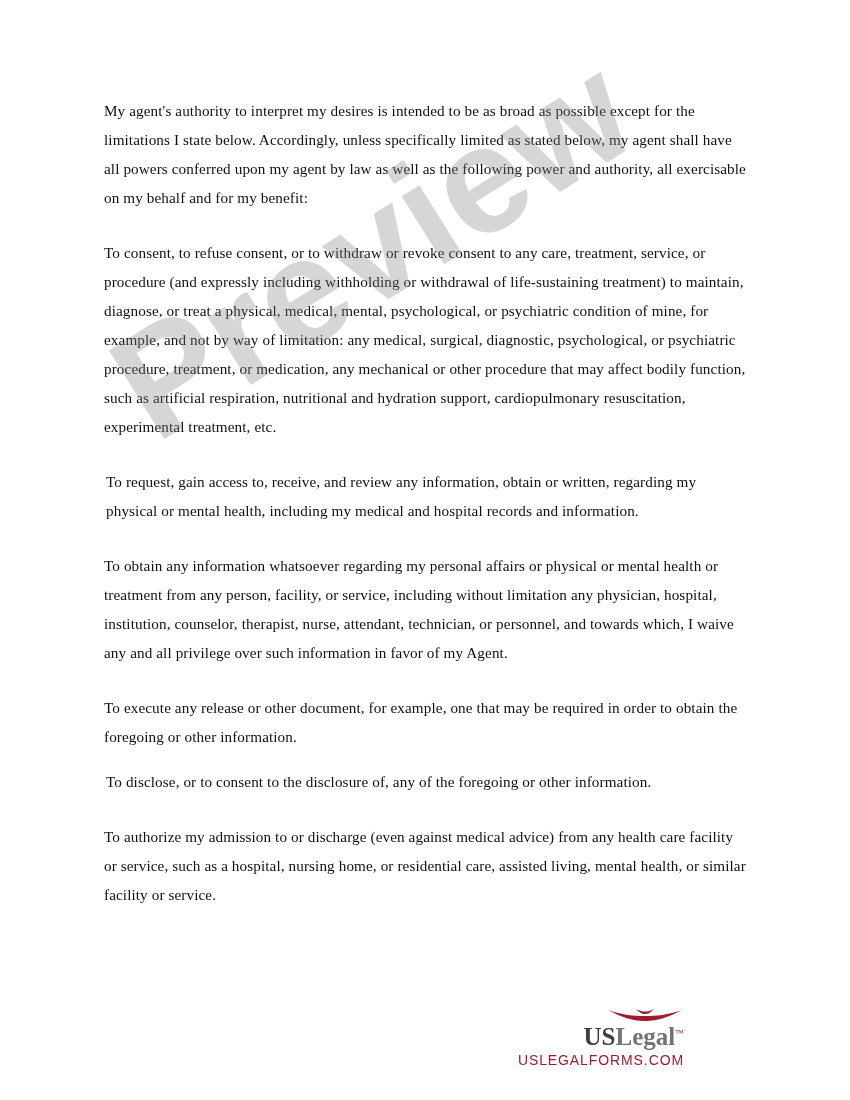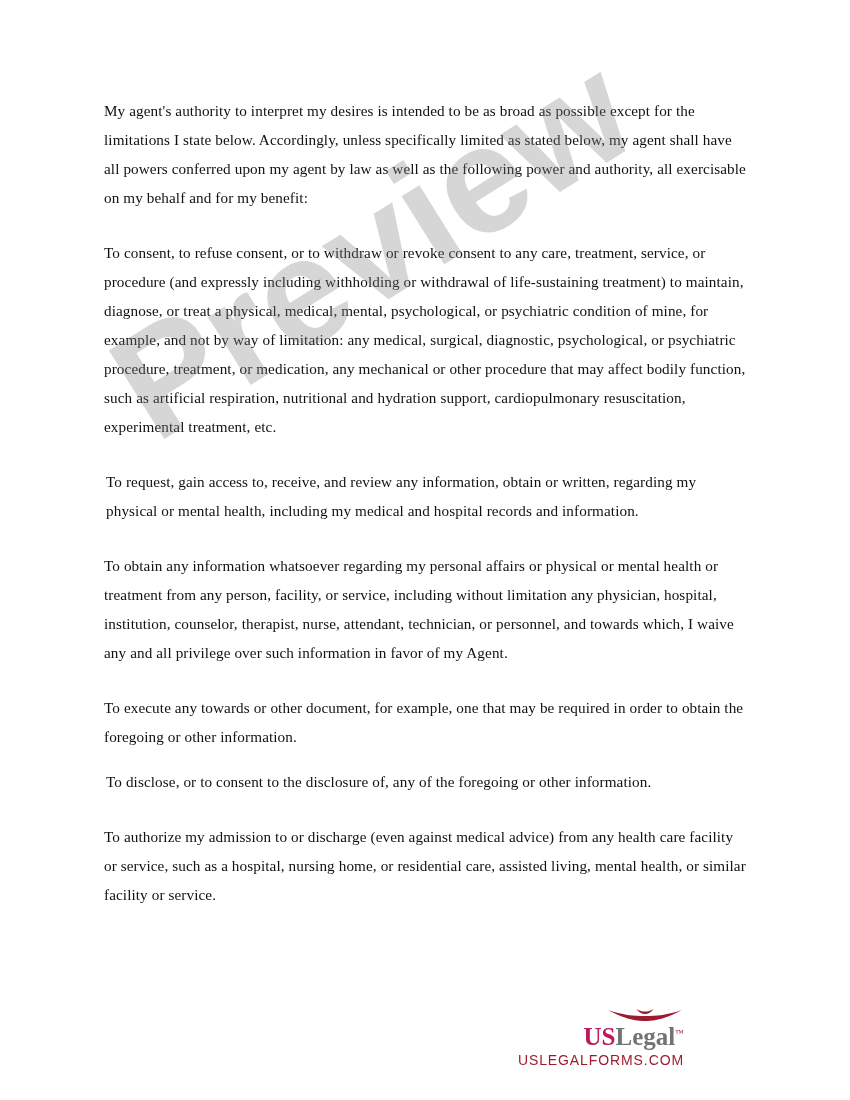--- a/index.html
+++ b/index.html
@@ -72,21 +72,21 @@
     z-index: 6;
   }
   .logo-line {
     font-family: "Liberation Serif", serif;
     font-size: 25px;
     font-weight: bold;
     color: #9e1b2f;
     letter-spacing: 0px;
     white-space: nowrap;
   }
-  .logo-line .us { color: #be185d; }
+  .logo-line .us { color: #404040; }
   .logo-line .legal { color: #737373; }
   .logo-tm {
     font-size: 9px;
     vertical-align: super;
     font-weight: normal;
   }
   .logo-swoosh {
     display: block;
     margin: 0 0 1px auto;
     width: 78px;
@@ -104,21 +104,21 @@
 </head>
 <body>
 
 <div class="page">
 
   <div class="doc-body">
     <p class="para indent-1 gap-lg">My agent's authority to interpret my desires is intended to be as broad as possible except for the limitations I state below.  Accordingly, unless specifically limited as stated below, my agent shall have all powers conferred upon my agent by law as well as the following power and authority, all exercisable on my behalf and for my benefit:</p>
     <p class="para gap-lg">To consent, to refuse consent, or to withdraw or revoke consent to any care, treatment, service, or procedure (and expressly including withholding or withdrawal of life-sustaining treatment) to maintain, diagnose, or treat a physical, medical, mental, psychological, or psychiatric condition of mine, for example, and not by way of limitation: any medical, surgical, diagnostic, psychological, or psychiatric procedure, treatment, or medication,  any mechanical or other procedure that may affect bodily function, such as artificial respiration, nutritional and hydration support, cardiopulmonary resuscitation, experimental treatment, etc.</p>
     <p class="para indent-2 gap-lg">To request, gain access to, receive, and review any information, obtain or written, regarding my physical or mental health, including my medical and hospital records and information.</p>
     <p class="para indent-1 gap-lg">To obtain any information whatsoever regarding my personal affairs or physical or mental health or treatment from any person, facility,  or service, including without limitation any physician, hospital, institution, counselor, therapist, nurse, attendant, technician, or personnel, and towards which, I waive any and all privilege over such information in favor of my Agent.</p>
-    <p class="para indent-1 gap-sm">To execute any towards or other document, for example, one that may be required in order to obtain the foregoing or other information.</p>
+    <p class="para indent-1 gap-sm">To execute any release or other document, for example, one that may be required in order to obtain the foregoing or other information.</p>
     <p class="para indent-2 gap-lg">To disclose, or to consent to the disclosure of, any of the foregoing or other information.</p>
     <p class="para indent-1">To authorize my admission to or discharge (even against medical advice) from any health care facility or service, such as a hospital, nursing home, or residential care, assisted living, mental health, or similar facility or service.</p>
   </div>
 
   <div class="watermark">
     <div class="watermark-text">Preview</div>
   </div>
 
   <div class="footer-logo">
     <svg class="logo-swoosh" viewBox="0 0 78 14">

